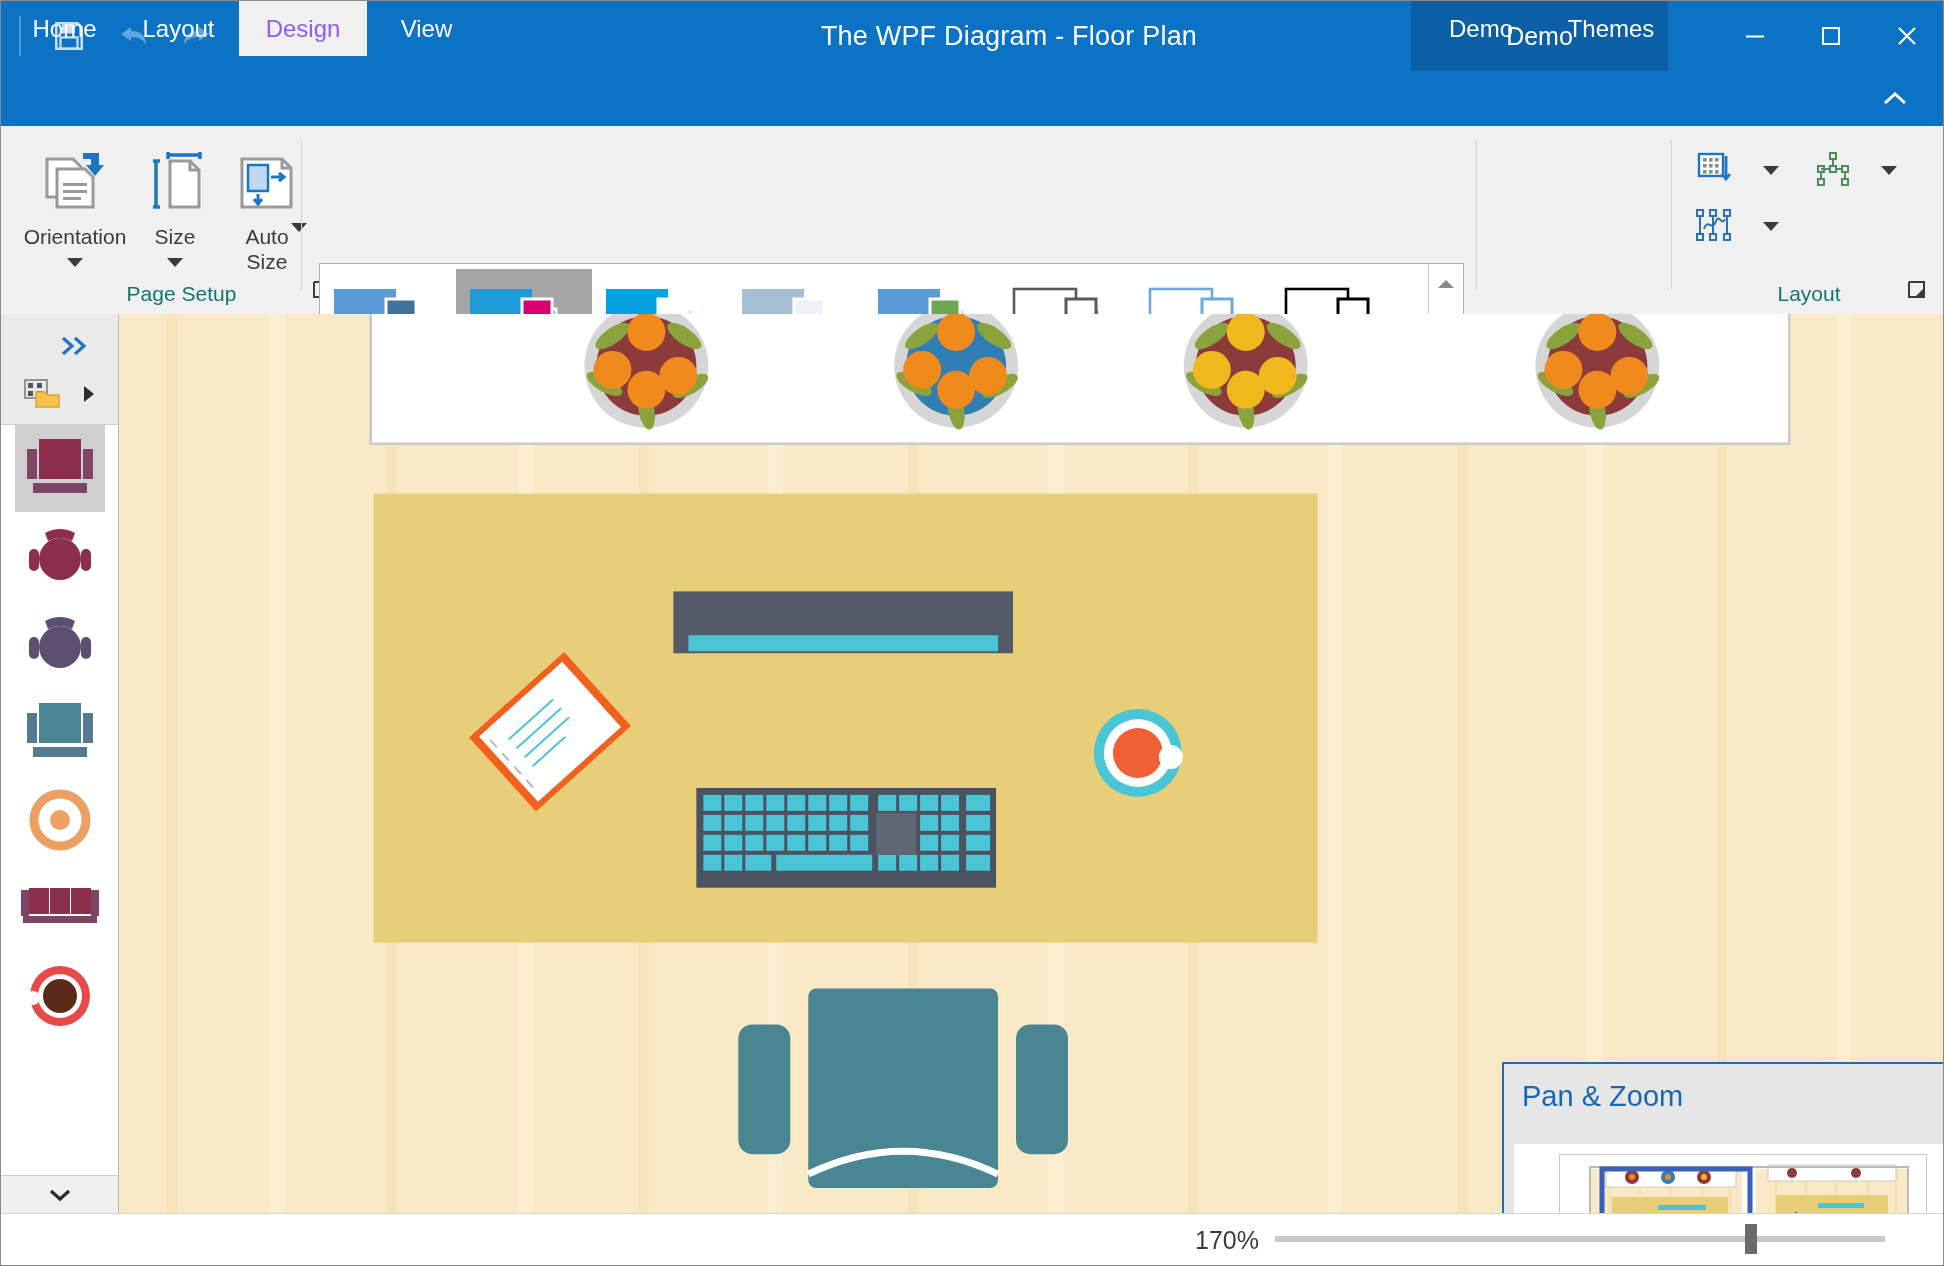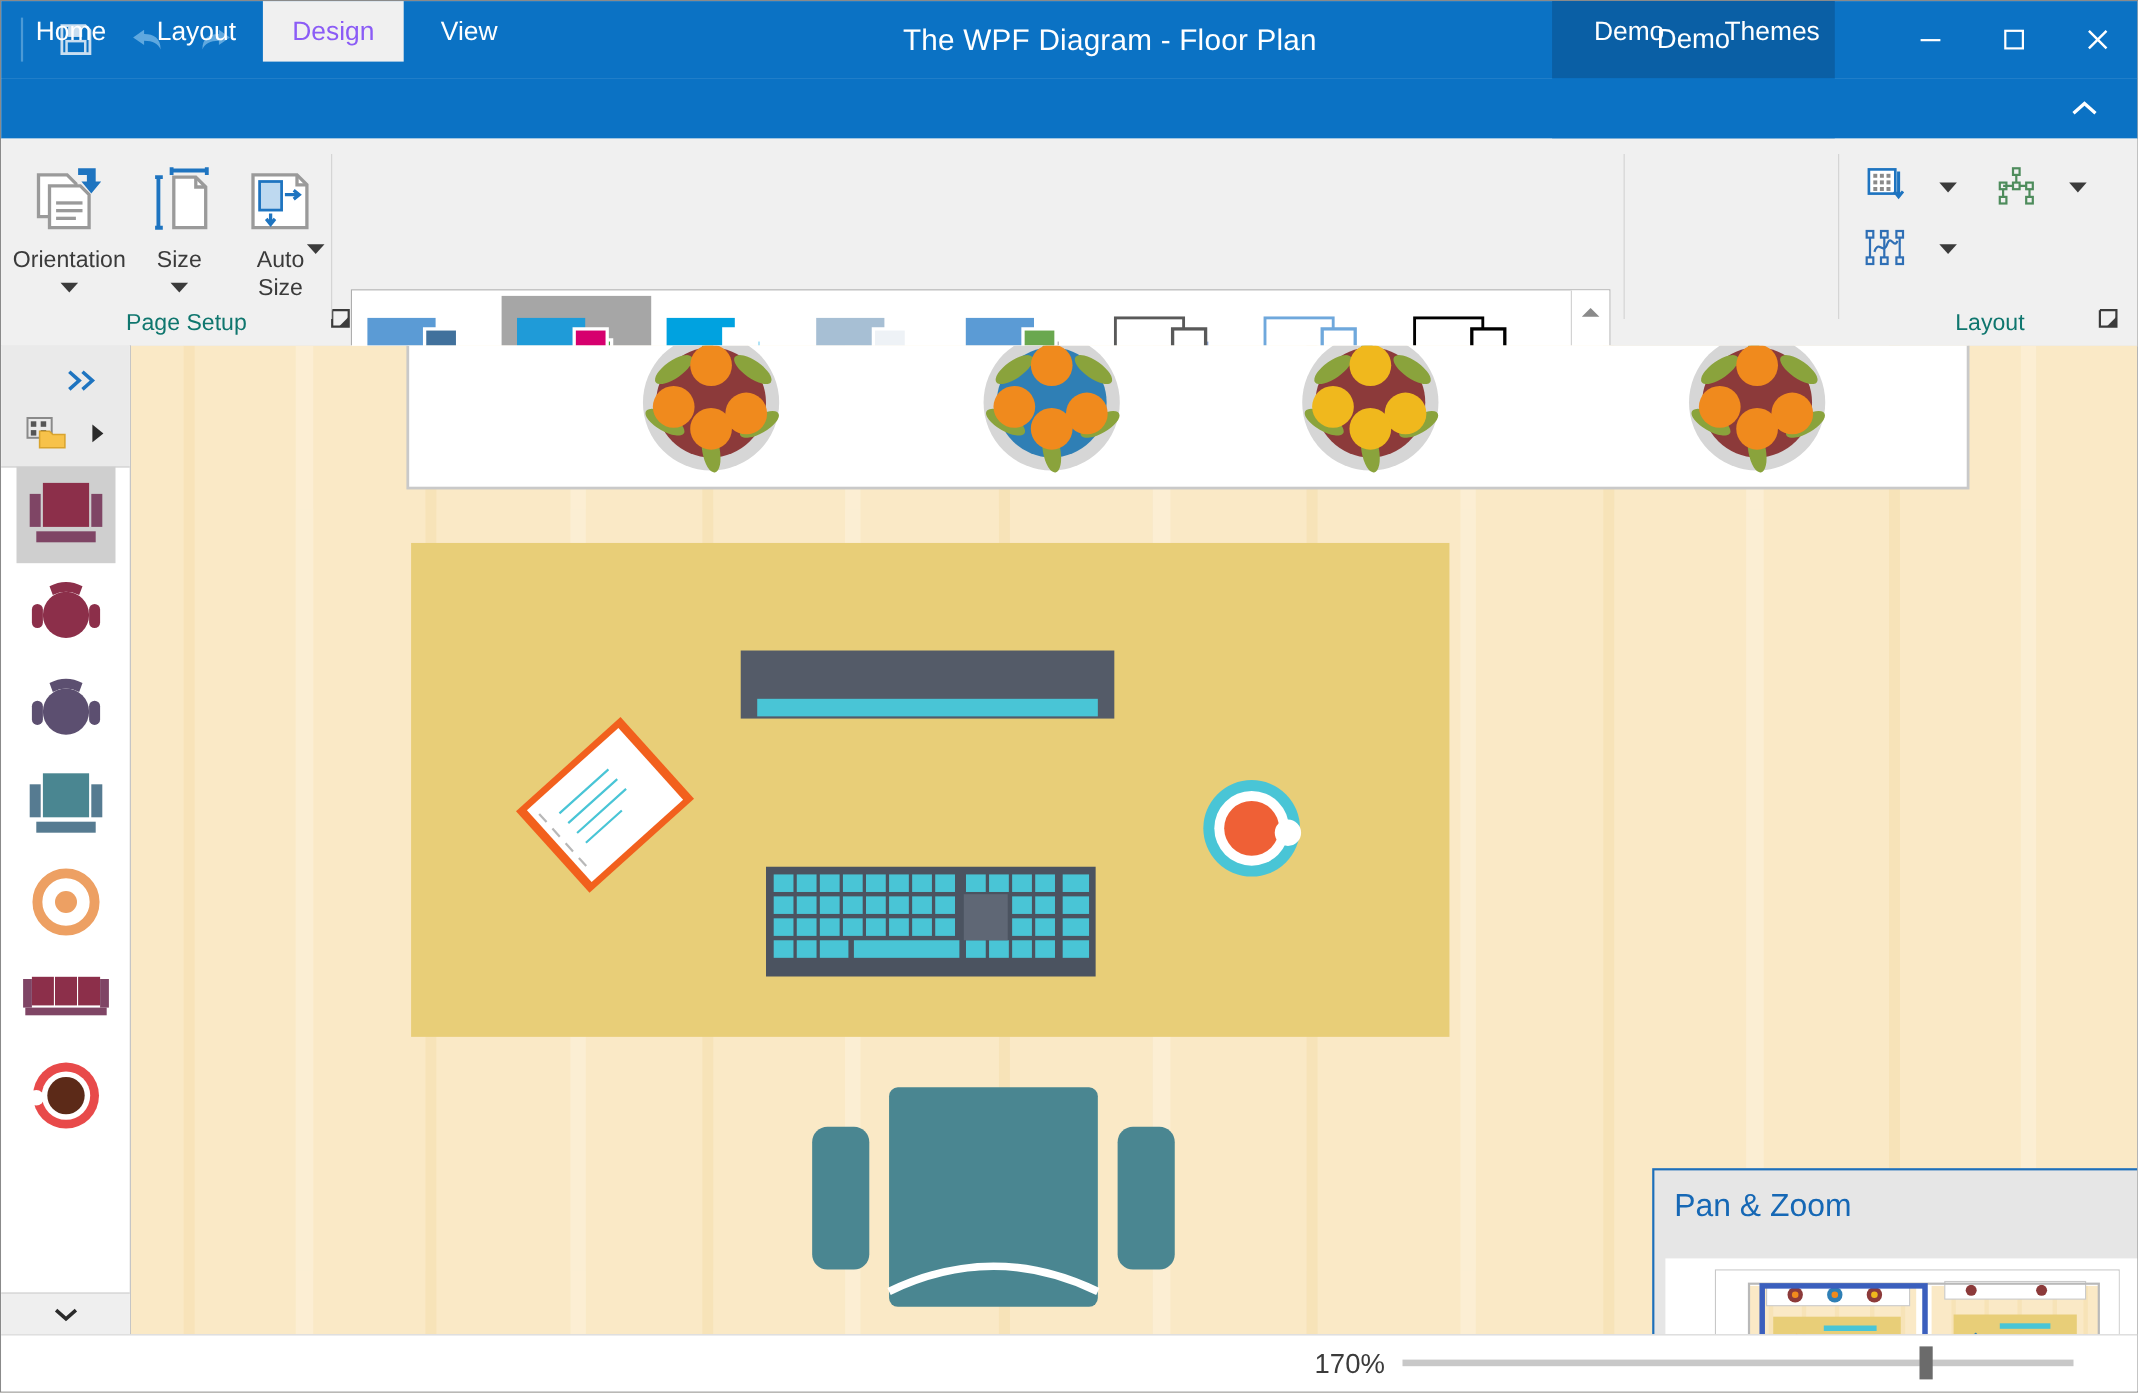--- a/index.html
+++ b/index.html
@@ -168,21 +168,21 @@
   <div class="tab" style="left:1545px;width:130px;">Themes</div>
 
   <div class="ribbon-collapse" title="Collapse the Ribbon">
     <svg width="30" height="20" viewBox="0 0 30 20">
         <path d="M5 14 L15 5 L25 14" stroke="#fff" stroke-width="3" fill="none"></path>
       </svg>
   </div>
 
   <div class="ribbon">
 
-    <div class="rgroup" style="left:0;width:300px;padding-left:37px;">
+    <div class="rgroup" style="left:12px;width:300px;padding-left:37px;">
       <div class="bigbtn" style="left:8px;">
         <div class="ico">
           <svg width="72" height="70" viewBox="0 0 72 70">
             <path d="M8 14 h26 l8 8 v30 h-34 z" fill="#fff" stroke="#9a9a9a" stroke-width="3"></path>
             <path d="M18 24 h28 l8 8 v30 h-36 z" fill="#fff" stroke="#9a9a9a" stroke-width="3"></path>
             <rect x="24" y="38" width="24" height="3" fill="#9a9a9a"></rect>
             <rect x="24" y="45" width="24" height="3" fill="#9a9a9a"></rect>
             <rect x="24" y="52" width="18" height="3" fill="#9a9a9a"></rect>
             <path d="M44 8 h16 v12 h5 l-9 11 l-9 -11 h5 v-6 h-8 z" fill="#1e74c0"></path>
           </svg>

